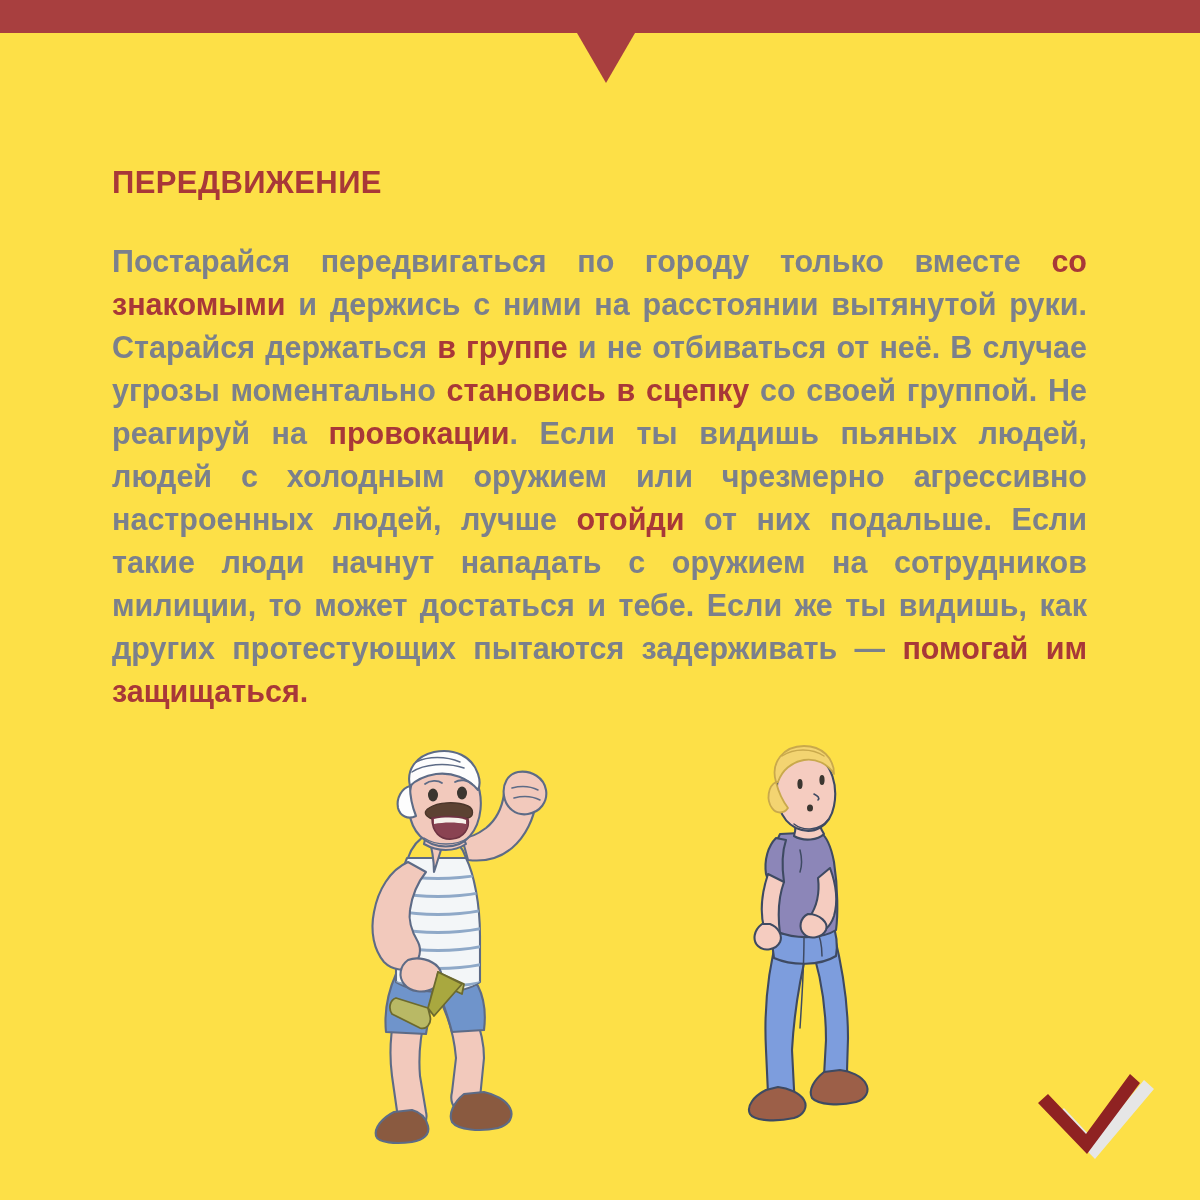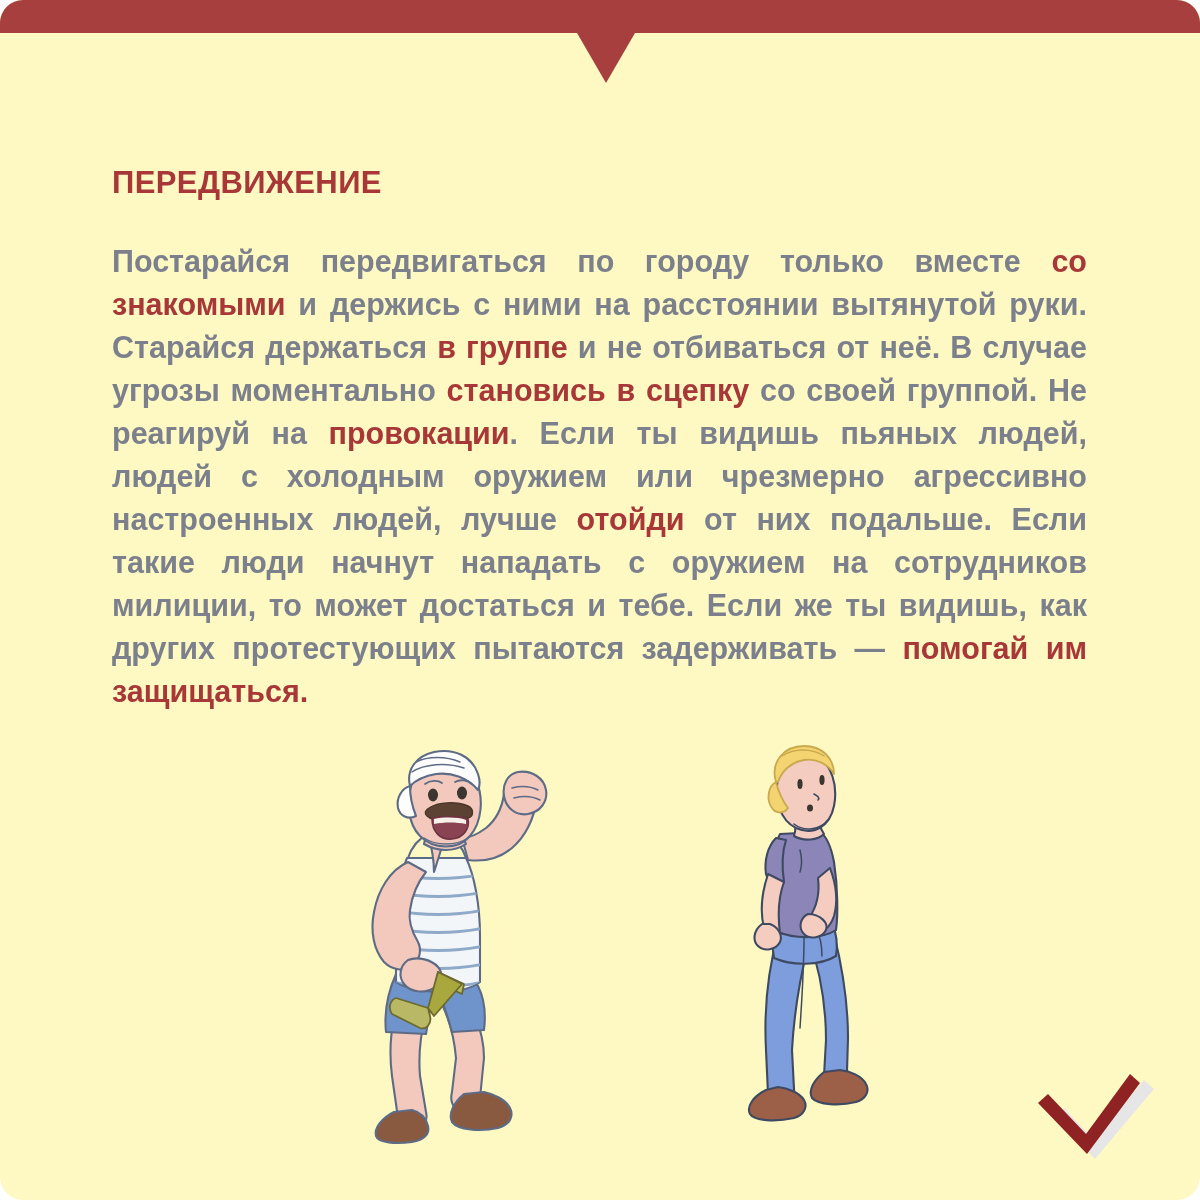--- a/index.html
+++ b/index.html
@@ -5,24 +5,23 @@
 <style>
   html, body {
     margin: 0;
     padding: 0;
     background: #ffffff;
   }
   #page {
     position: relative;
     width: 1200px;
     height: 1200px;
-    background: #fef9c3;
+    background: #fde047;
     overflow: hidden;
     font-family: "Liberation Sans", "DejaVu Sans", sans-serif;
-    border-radius: 23px;
   }
 
   
   #topbar {
     position: absolute;
     top: 0; left: 0;
     width: 1200px;
     height: 33px;
     background: #a83f3f;
   }

